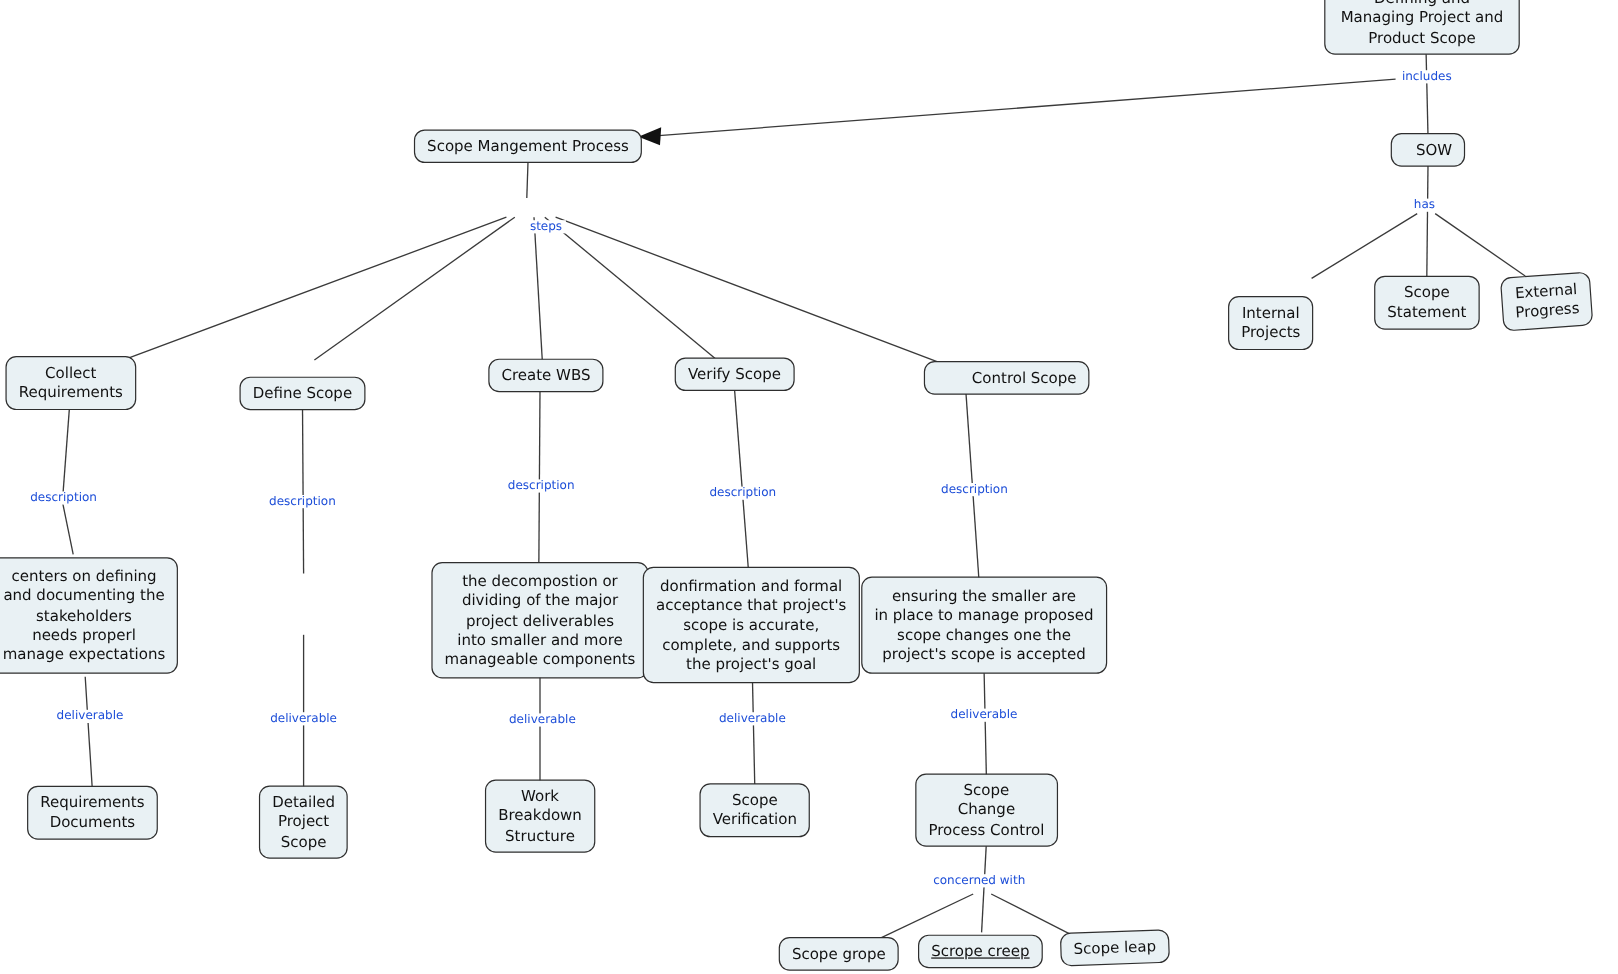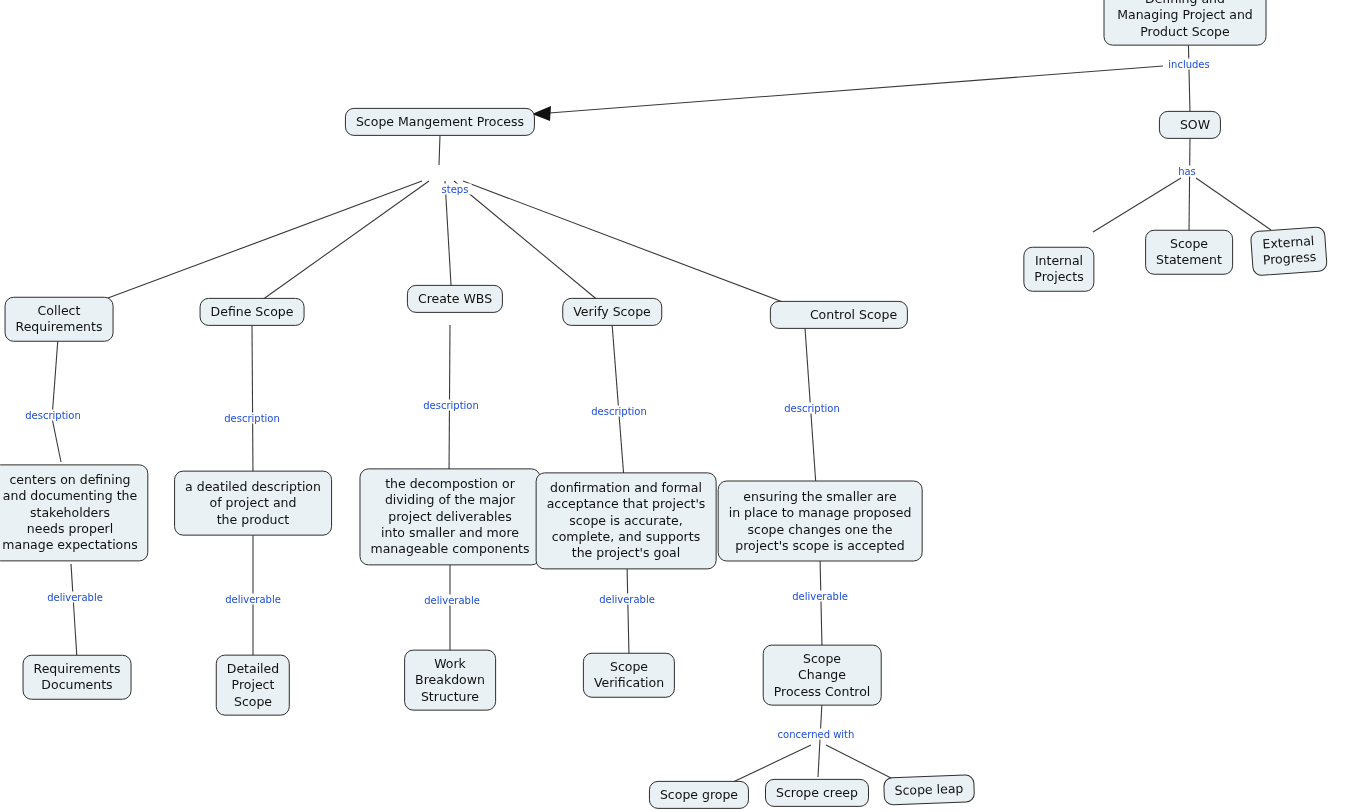--- a/index.html
+++ b/index.html
@@ -113,33 +113,30 @@
   <div class="node" style="left:1190px; top:125px;padding-left:20px;">SOW</div>
   <div class="node" style="left:1059px; top:269px;">Internal
 Projects</div>
   <div class="node" style="left:1189px; top:252px;">Scope
 Statement</div>
   <div class="node tilt-ccw3" style="left:1289px; top:251px;">External
 Progress</div>
 
   <div class="node" style="left:59px;   top:319px;">Collect
 Requirements</div>
-  <div class="node" style="left:252px;  top:312px;">Define Scope</div>
-  <div class="node" style="left:455px;  top:299px;text-align:center;">Create WBS</div>
+  <div class="node" style="left:252px;  top:328px;">Define Scope</div>
+  <div class="node" style="left:455px;  top:313px;text-align:center;">Create WBS</div>
   <div class="node" style="left:612px;  top:312px;">Verify Scope</div>
   <div class="node" style="left:839px;  top:315px;padding-left:39px;">Control Scope</div>
 
   <div class="node desc" style="left:70px;  top:513px;">centers on defining
 and documenting the
 stakeholders
 needs properl
 manage expectations</div>
-  <div class="node desc" style="left:253px; top:503px;">a deatiled description
-of project and
-the product</div>
   <div class="node desc" style="left:450px; top:517px;">the decompostion or
 dividing of the major
 project deliverables
 into smaller and more
 manageable components</div>
   <div class="node desc" style="left:626px; top:521px;">donfirmation and formal
 acceptance that project's
 scope is accurate,
 complete, and supports
 the project's goal</div>
@@ -156,16 +153,16 @@
   <div class="node" style="left:450px;  top:680px;">Work
 Breakdown
 Structure</div>
   <div class="node" style="left:629px;  top:675px;">Scope
 Verification</div>
   <div class="node" style="left:822px;  top:675px;">Scope
 Change
 Process Control</div>
 
   <div class="node" style="left:699px;  top:795px;">Scope grope</div>
-  <div class="node" style="left:817px;  top:793px;">Scrope creep</div>
+  <div class="node" style="left:817px;  top:793px;text-decoration:underline;">Scrope creep</div>
   <div class="node tilt-ccw2" style="left:929px; top:790px;">Scope leap</div>
 
 </div>
 
 </body></html>

